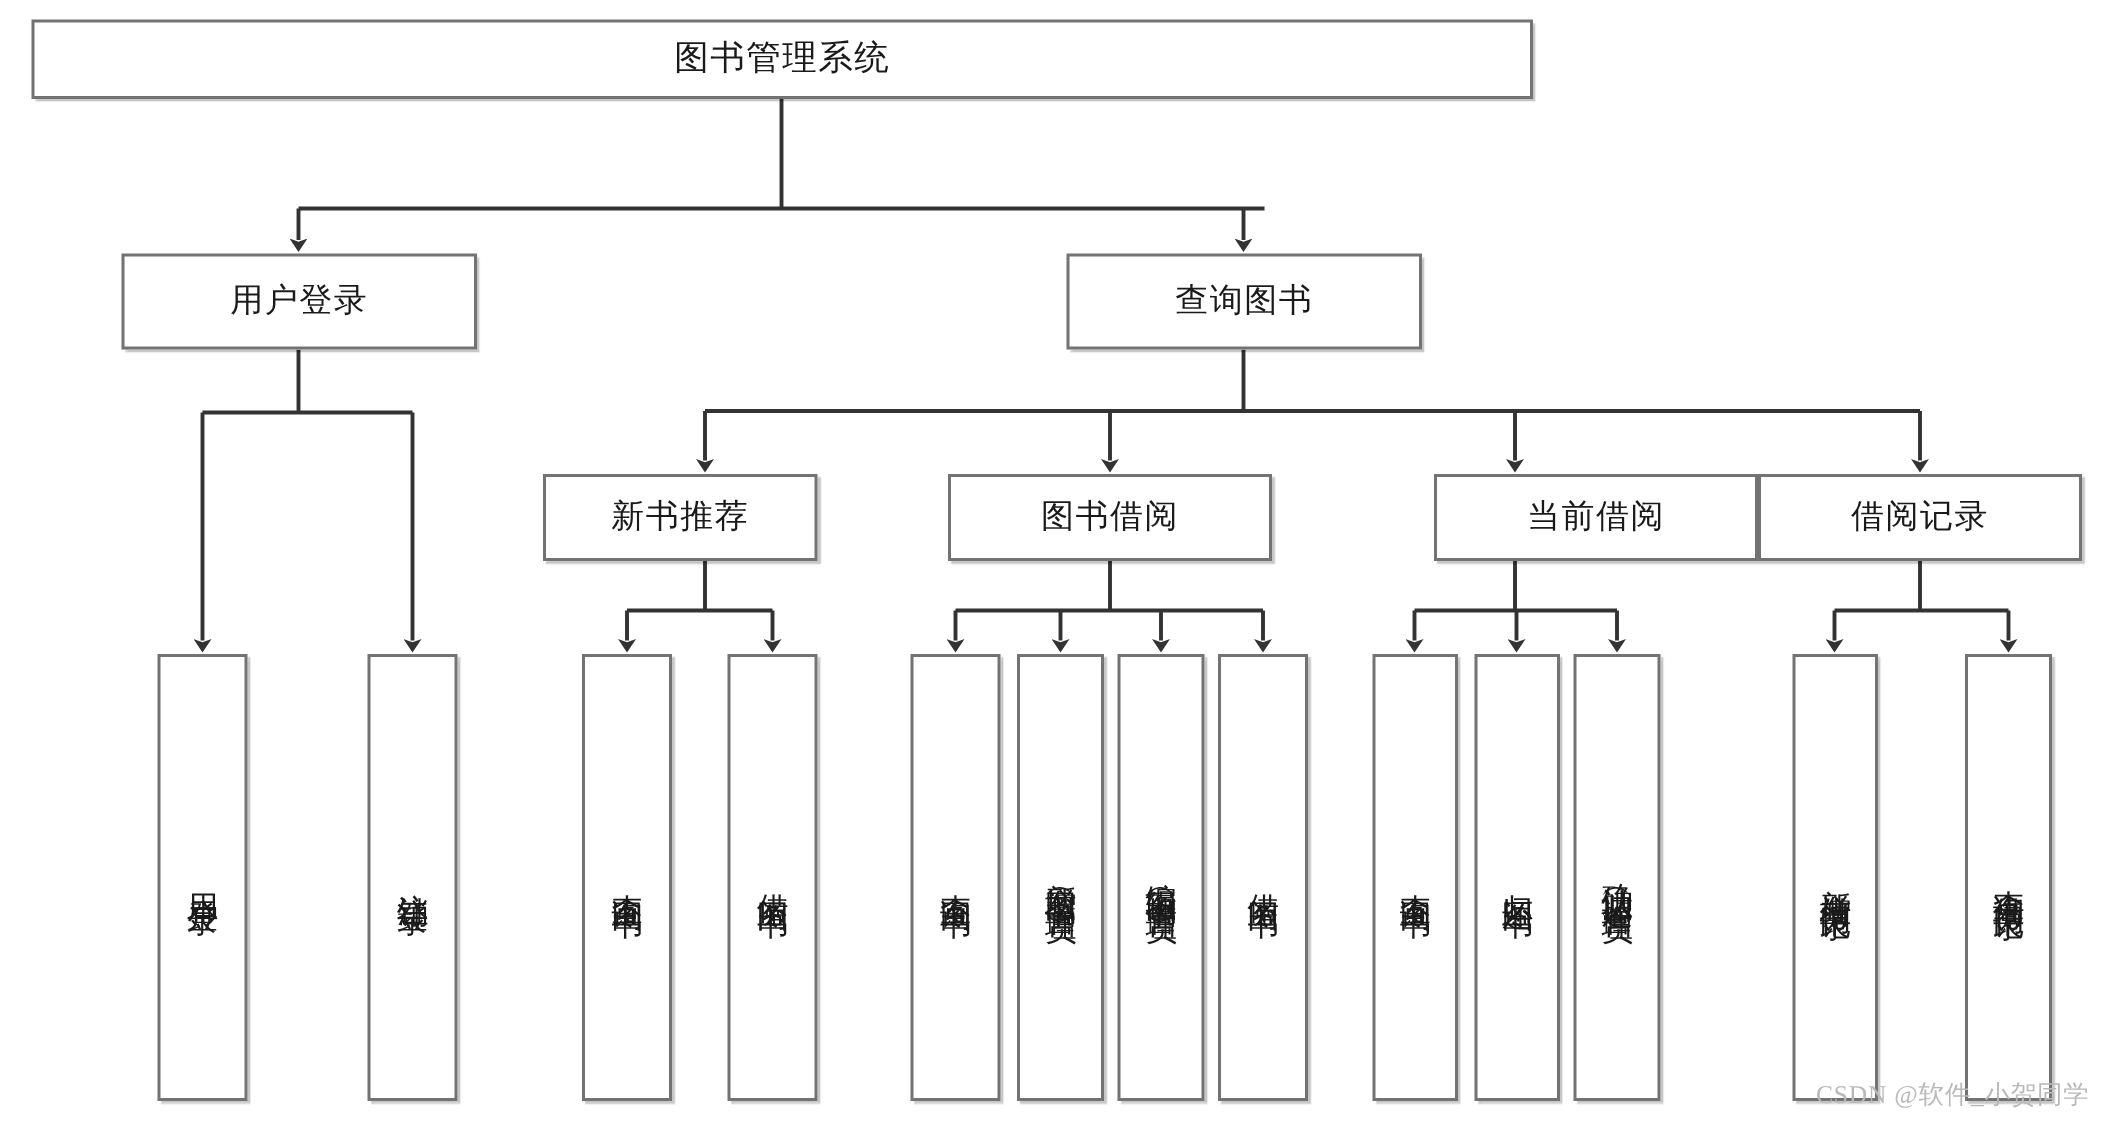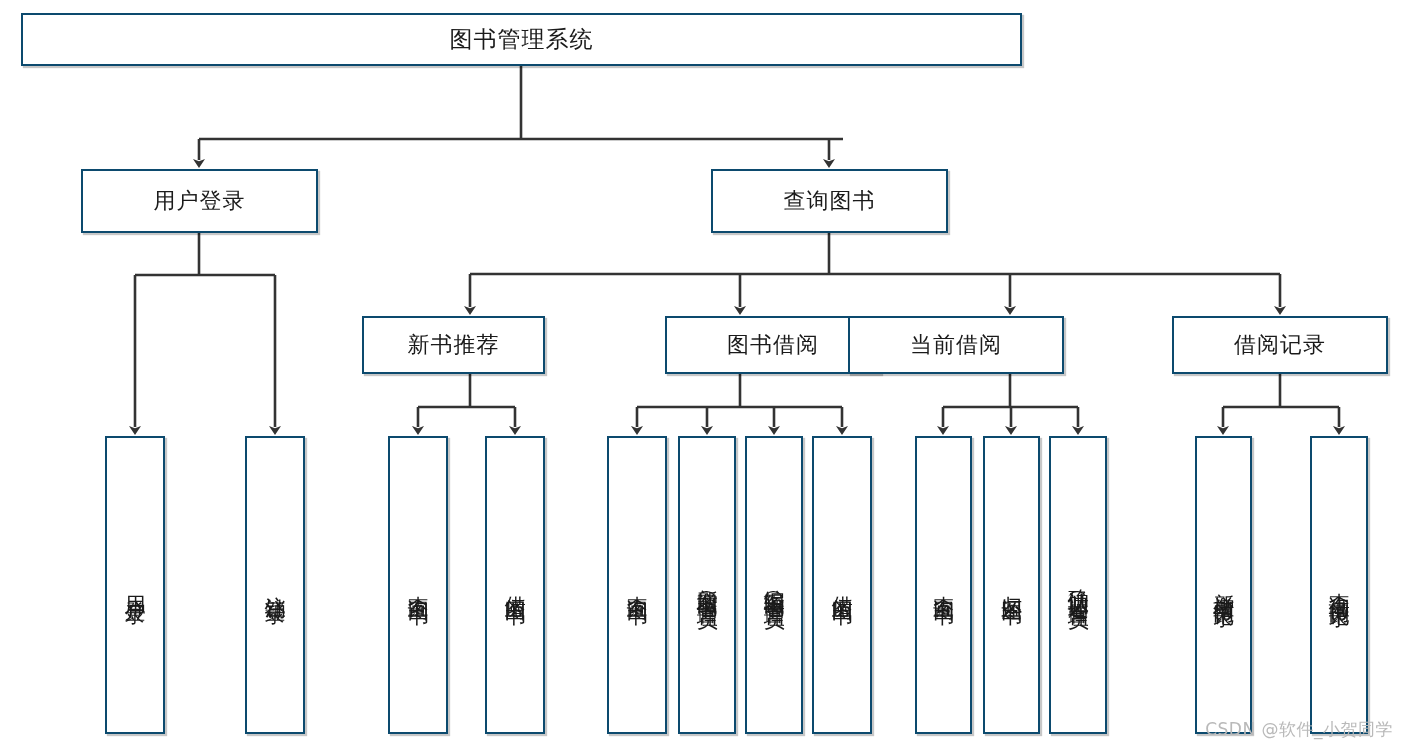--- a/index.html
+++ b/index.html
@@ -23,21 +23,21 @@
     left: 0;
     top: 0;
     width: 1405px;
     height: 747px;
     pointer-events: none;
   }
   .node {
     position: absolute;
     box-sizing: border-box;
     background: #ffffff;
-    border: 2px solid #0c4a6e;
+    border: 2px solid #737373;
     box-shadow: 2px 2px 1px rgba(0,0,0,0.22);
     display: flex;
     align-items: center;
     justify-content: center;
     color: #1a1a1a;
   }
   .node.horiz {
     font-size: 22px;
     line-height: 1.1;
     letter-spacing: 1px;
@@ -62,20 +62,21 @@
   }
   #watermark {
     position: absolute;
     right: 12px;
     bottom: 6px;
     font-size: 17px;
     color: #b9b9b9;
     letter-spacing: 0.5px;
     white-space: nowrap;
     user-select: none;
+    font-family: Liberation Serif, serif;
   }
 </style>
 </head>
 <body>
 
 <div id="diagram-root">
 
   <svg id="edges-layer" viewBox="0 0 1405 747" width="1405" height="747" xmlns="http://www.w3.org/2000/svg">
     <defs>
       <marker id="arrowhead" markerWidth="10" markerHeight="12" refX="1" refY="6" orient="auto" markerUnits="userSpaceOnUse">
@@ -133,24 +134,24 @@
   <div class="node horiz" style="left:81px; top:169px; width:237px; height:64px;">
     <span>用户登录</span>
   </div>
   <div class="node horiz" style="left:711px; top:169px; width:237px; height:64px;">
     <span>查询图书</span>
   </div>
 
   <div class="node horiz" style="left:362px; top:316px; width:183px; height:58px;">
     <span>新书推荐</span>
   </div>
-  <div class="node horiz" style="left:632px; top:316px; width:216px; height:58px;margin-left:33px;">
+  <div class="node horiz" style="left:632px; top:316px; width:216px; height:58px;">
     <span>图书借阅</span>
   </div>
-  <div class="node horiz" style="left:848px; top:316px; width:216px; height:58px;">
+  <div class="node horiz" style="left:956px; top:316px; width:216px; height:58px;">
     <span>当前借阅</span>
   </div>
   <div class="node horiz" style="left:1172px; top:316px; width:216px; height:58px;">
     <span>借阅记录</span>
   </div>
 
   <div class="node vert" style="left:105px; top:436px; width:60px; height:298px;">
     <span class="vlabel">用户登录</span>
   </div>
   <div class="node vert" style="left:245px; top:436px; width:60px; height:298px;">

